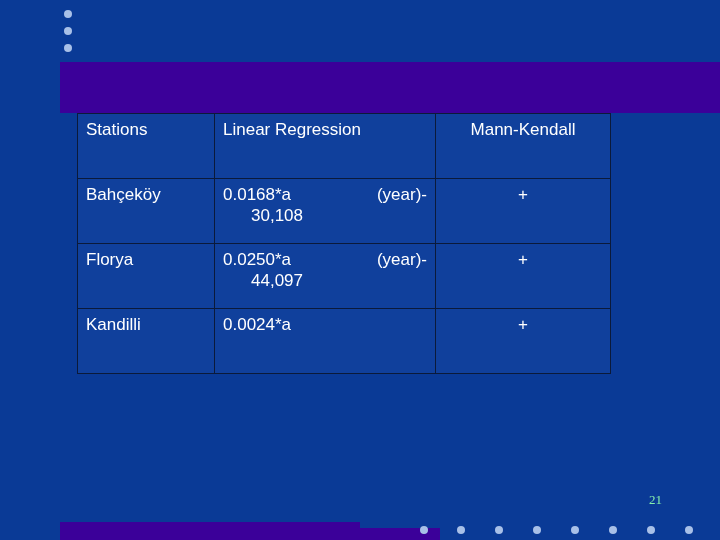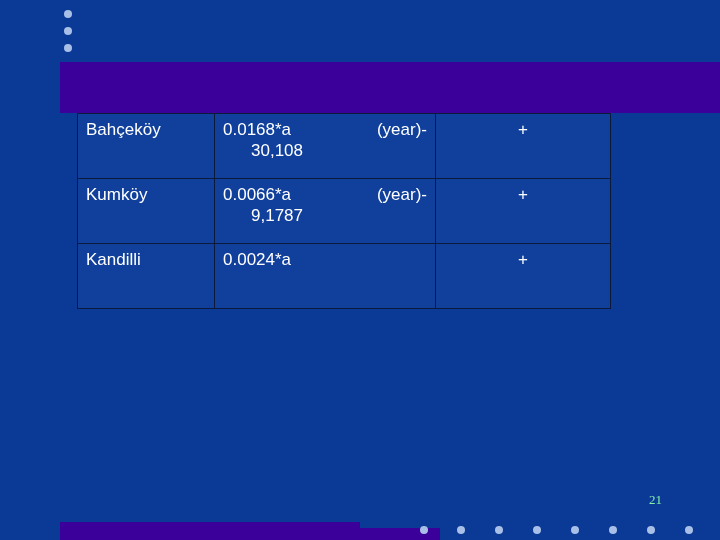--- a/index.html
+++ b/index.html
@@ -138,47 +138,52 @@
   <div class="dot" style="left:647px; top:526px;"></div>
   <div class="dot" style="left:685px; top:526px;"></div>
 
   <table id="trend-table">
     <colgroup>
       <col class="col-station">
       <col class="col-regress">
       <col class="col-mk">
     </colgroup>
     <tbody>
+      <tr class="header-row">
+        <th class="h-left">Stations</th>
+        <th class="h-left">Linear Regression</th>
+        <th class="h-center">Mann-Kendall</th>
+      </tr>
 
       <tr class="data-row">
         <td class="c-station">Bahçeköy</td>
         <td>
           <div class="eq-row">
             <span>0.0168*a</span>
             <span>(year)-</span>
           </div>
           <div class="eq-const">30,108</div>
         </td>
         <td class="c-mk">+</td>
       </tr>
 
+      <tr class="data-row">
+        <td class="c-station">Florya</td>
+        <td>
+          <div class="eq-row">
+            <span>0.0250*a</span>
+            <span>(year)-</span>
+          </div>
+          <div class="eq-const">44,097</div>
+        </td>
+        <td class="c-mk">+</td>
+      </tr>
 
 
 
-      <tr class="data-row">
-        <td class="c-station">Kumköy</td>
-        <td>
-          <div class="eq-row">
-            <span>0.0066*a</span>
-            <span>(year)-</span>
-          </div>
-          <div class="eq-const">9,1787</div>
-        </td>
-        <td class="c-mk">+</td>
-      </tr>
 
       <tr class="data-row">
         <td class="c-station">Kandilli</td>
         <td>
           <div class="eq-row">
             <span>0.0024*a</span>
             <span></span>
           </div>
           <div class="eq-const"></div>
         </td>

